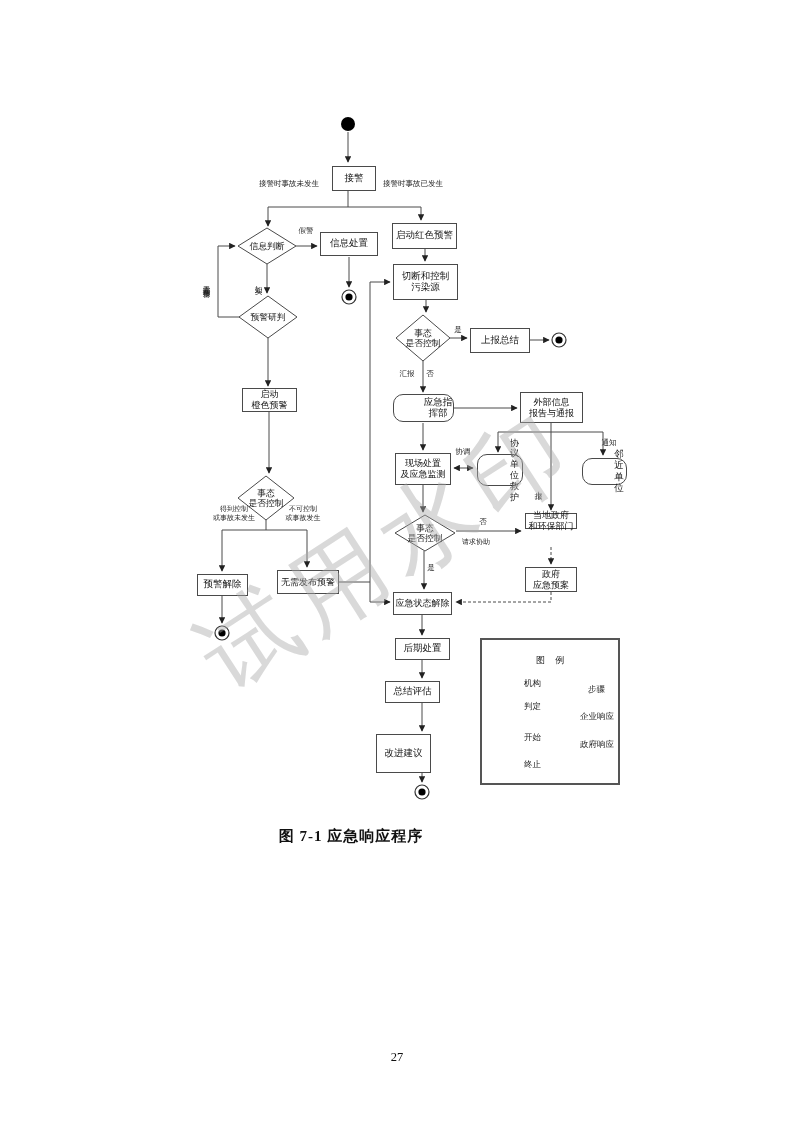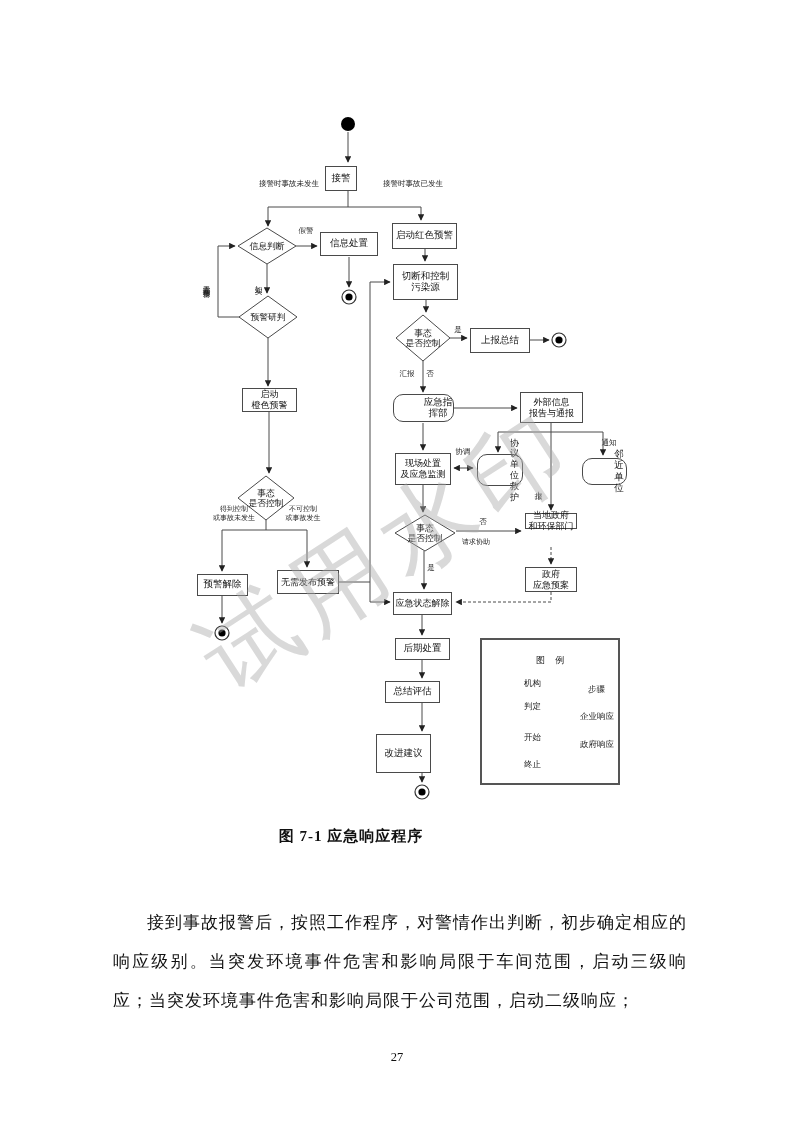--- a/index.html
+++ b/index.html
@@ -112,21 +112,21 @@
       <path d="M544 716 H566" marker-end="url(#arr)" fill="none"></path>
       <circle cx="503" cy="737" r="6.5" fill="#000"></circle>
       <path d="M544 744 H566" stroke-dasharray="3 2" marker-end="url(#arr)" fill="none"></path>
       <g>
           <circle cx="503" cy="764" r="5.5" fill="#fff" stroke="#333"></circle>
           <circle cx="503" cy="764" r="3" fill="#000"></circle>
         </g>
     </g>
   </svg>
 
-  <div class="box" style="left:325px;top:166px;width:32px;height:25px">接警</div>
+  <div class="box" style="left:332px;top:166px;width:44px;height:25px">接警</div>
   <div class="box" style="left:320px;top:232px;width:58px;height:24px">信息处置</div>
   <div class="box" style="left:242px;top:388px;width:55px;height:24px;font-size:9px">启动
 橙色预警</div>
   <div class="box" style="left:197px;top:574px;width:51px;height:22px">预警解除</div>
   <div class="box" style="left:277px;top:570px;width:62px;height:24px;font-size:9px">无需发布预警</div>
   <div class="box" style="left:392px;top:223px;width:65px;height:26px">启动红色预警</div>
   <div class="box" style="left:393px;top:264px;width:65px;height:36px">切断和控制
 污染源</div>
   <div class="box" style="left:470px;top:328px;width:60px;height:25px">上报总结</div>
   <div class="box rounded" style="left:393px;top:394px;width:61px;height:28px">应急指挥部</div>
@@ -180,16 +180,15 @@
   <div class="llabel" style="left:588px;top:690px">步骤</div>
   <div class="llabel" style="left:524px;top:707px">判定</div>
   <div class="llabel" style="left:580px;top:717px">企业响应</div>
   <div class="llabel" style="left:524px;top:738px">开始</div>
   <div class="llabel" style="left:580px;top:745px">政府响应</div>
   <div class="llabel" style="left:524px;top:765px">终止</div>
 
   <div id="watermark">试用水印</div>
 
   <div id="caption">图 7-1 应急响应程序</div>
-  <div id="para">接到事故报警后，按照工作程序，对警情作出判断，初步确定相应的响应级别。当突发环境事件危害和影响局限于车间范围，启动三级响应；当突发环境事件危害和影响局限于公司范围，启动二级响应；</div>
   <div id="pagenum">27</div>
 
 </div>
 
 </body></html>

